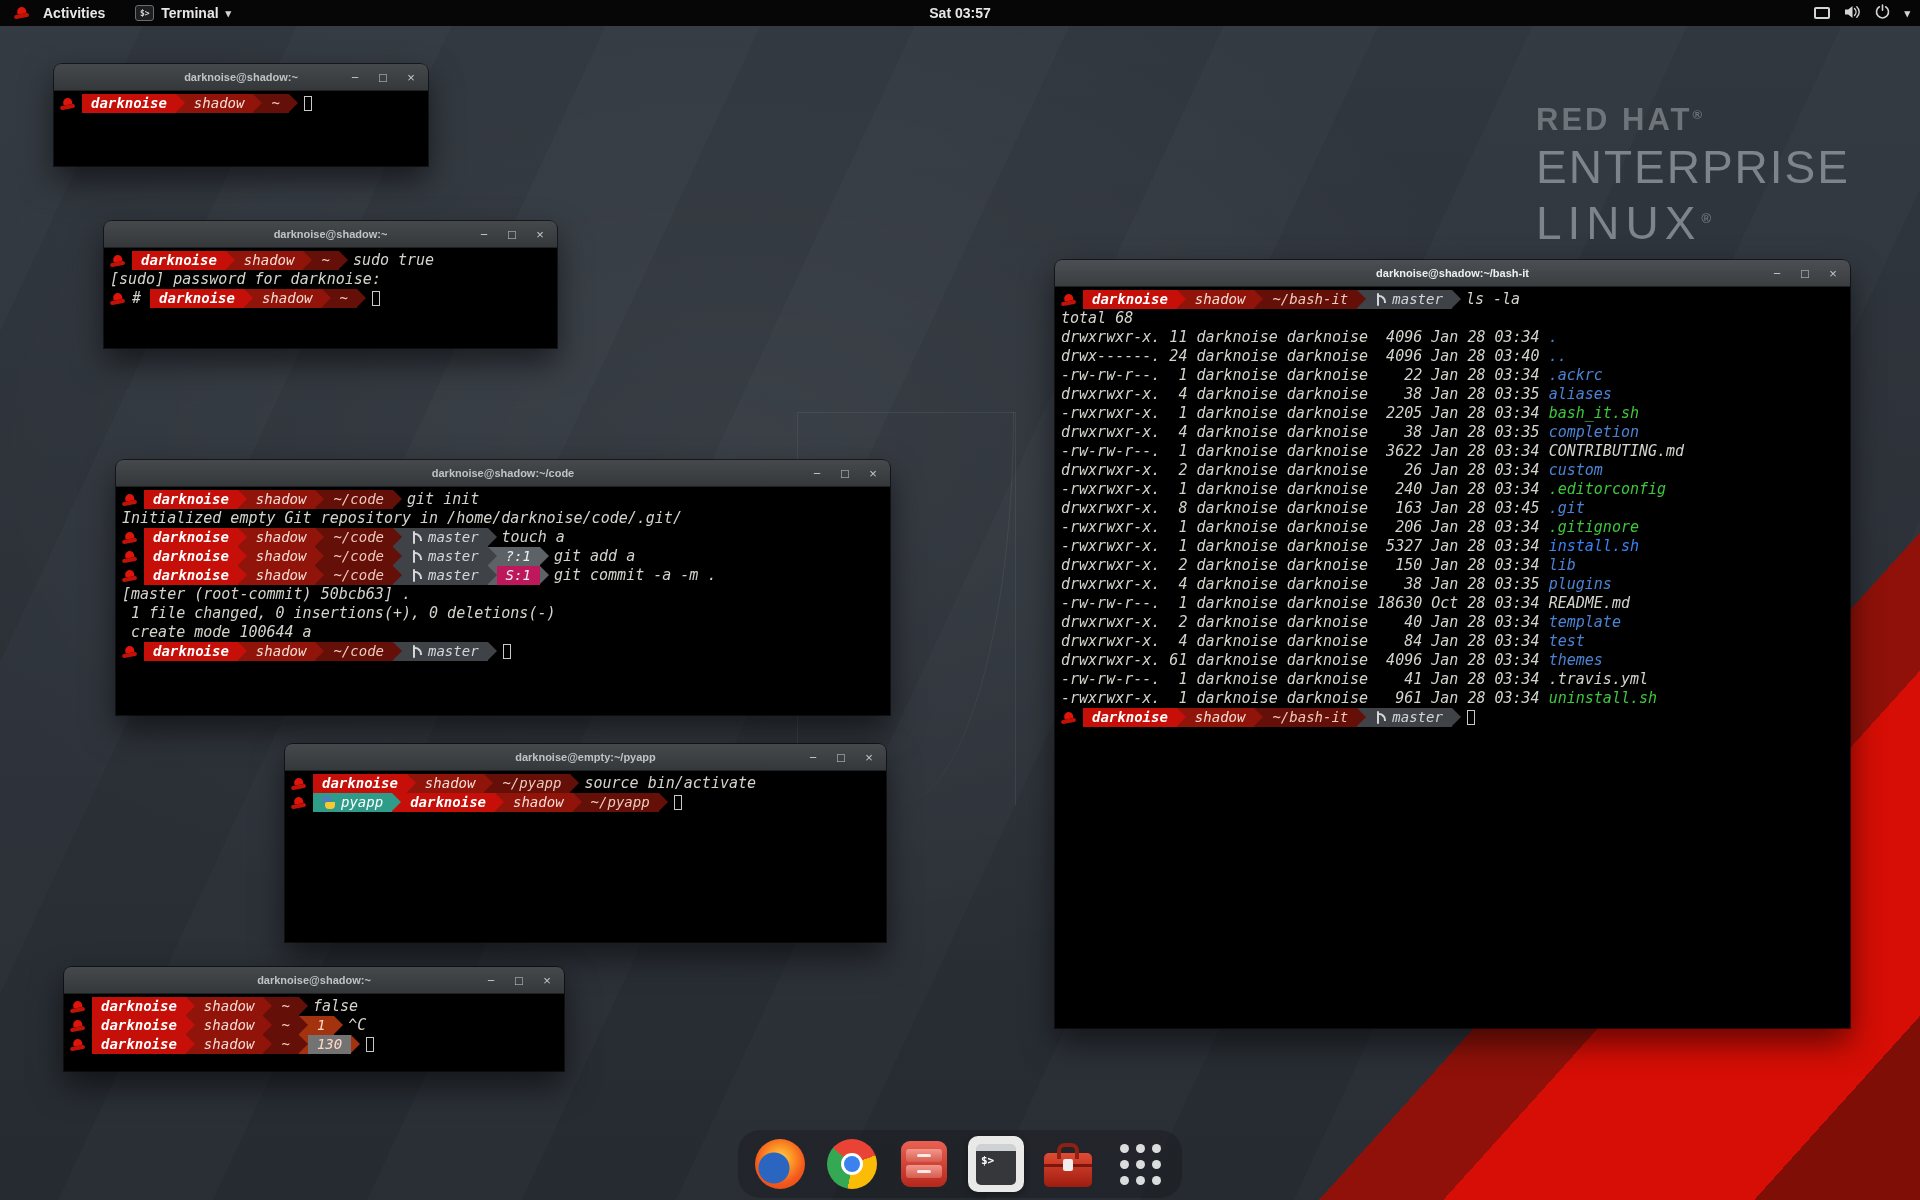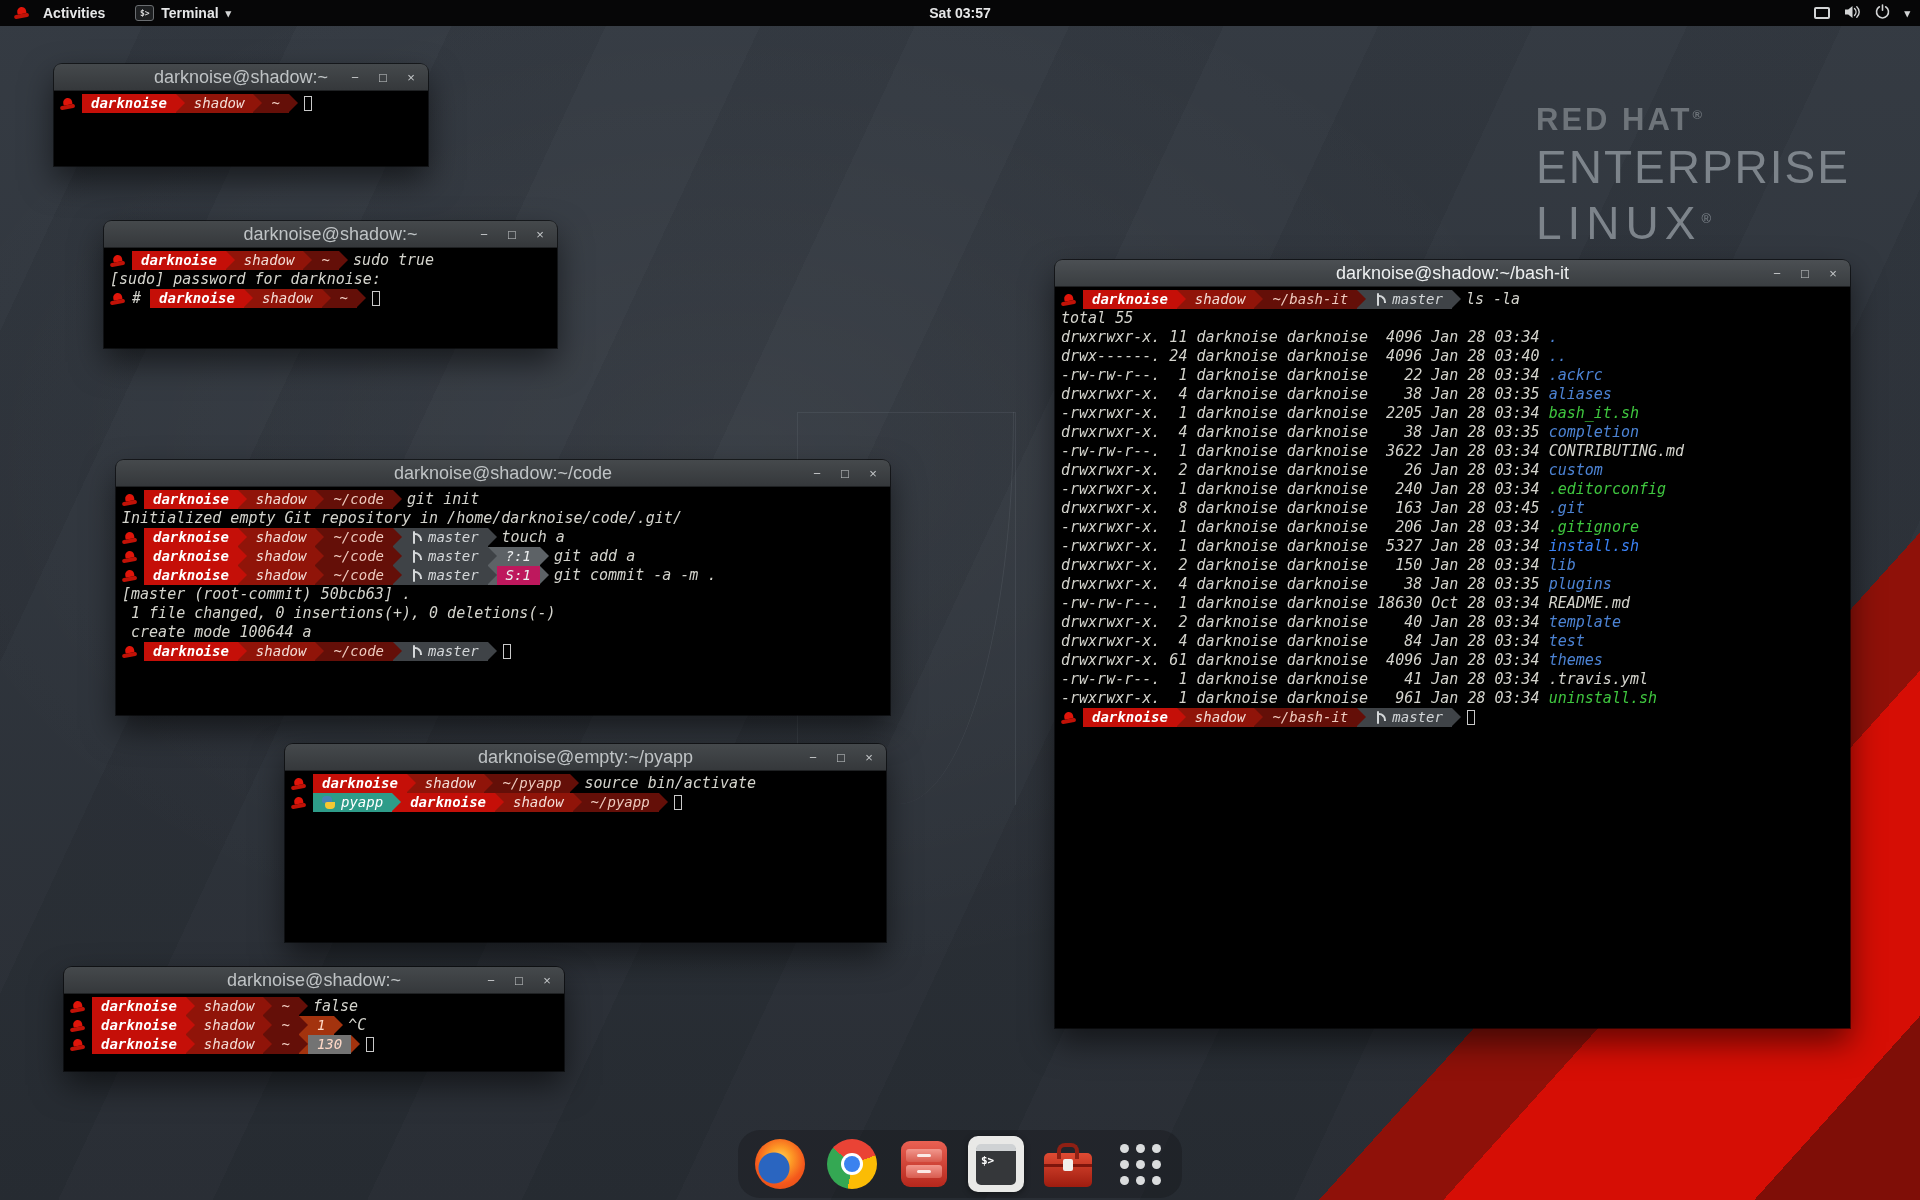--- a/index.html
+++ b/index.html
@@ -46,21 +46,21 @@
   .hat-icon::after{content:"";position:absolute;left:0;top:8px;width:15px;height:3.5px;
     background:#c11207;border-radius:2px;transform:rotate(-10deg);}
 
   
   .window{position:absolute;background:#000;border-radius:8px 8px 0 0;z-index:10;
     box-shadow:0 14px 32px rgba(0,0,0,.55), 0 0 0 1px rgba(0,0,0,.55);}
   .titlebar{height:26px;border-radius:7px 7px 0 0;position:relative;
     background:linear-gradient(#45494c,#35383b);border-bottom:1px solid #1f2123;
     display:flex;align-items:center;justify-content:center;}
   .focused .titlebar{background:linear-gradient(#4b4f53,#3a3e41);}
-  .wtitle{font-size:18px;font-weight:normal;color:#bfc3c5;}
+  .wtitle{font-size:11px;font-weight:bold;color:#bfc3c5;}
   .focused .wtitle{color:#edeff0;}
   .controls{position:absolute;right:10px;top:0;height:26px;display:flex;gap:14px;align-items:center;}
   .wbtn{font-size:13px;color:#c6c9cb;width:14px;text-align:center;cursor:default;}
   .term-body{position:absolute;left:0;right:0;top:27px;bottom:0;background:#000;overflow:hidden;
     padding:3px 6px;font:15px/19px "DejaVu Sans Mono",monospace;color:#d4d4cd;}
 
   .w0{left:54px;top:64px;width:374px;height:102px;}
   .w1{left:104px;top:221px;width:453px;height:127px;}
   .w2{left:116px;top:460px;width:774px;height:255px;}
   .w3{left:285px;top:744px;width:601px;height:198px;}
@@ -622,21 +622,21 @@
           <span class="pseg" style="background: rgb(63, 67, 71); color: rgb(212, 215, 217);">
             <span class="branch-icon"></span>
             <span>master</span>
           </span>
           <span class="sep" style="background: transparent;">
             <i class="tri" style="border-left-color: rgb(63, 67, 71);"></i>
           </span>
           <span class="t">ls -la</span>
         </div>
         <div class="term-line">
-          <span class="t">total 55</span>
+          <span class="t">total 68</span>
         </div>
         <div class="term-line">
           <span class="t">drwxrwxr-x. 11 darknoise darknoise  4096 Jan 28 03:34 </span>
           <span class="t" style="color: rgb(76, 131, 212);">.</span>
         </div>
         <div class="term-line">
           <span class="t">drwx------. 24 darknoise darknoise  4096 Jan 28 03:40 </span>
           <span class="t" style="color: rgb(76, 131, 212);">..</span>
         </div>
         <div class="term-line">

